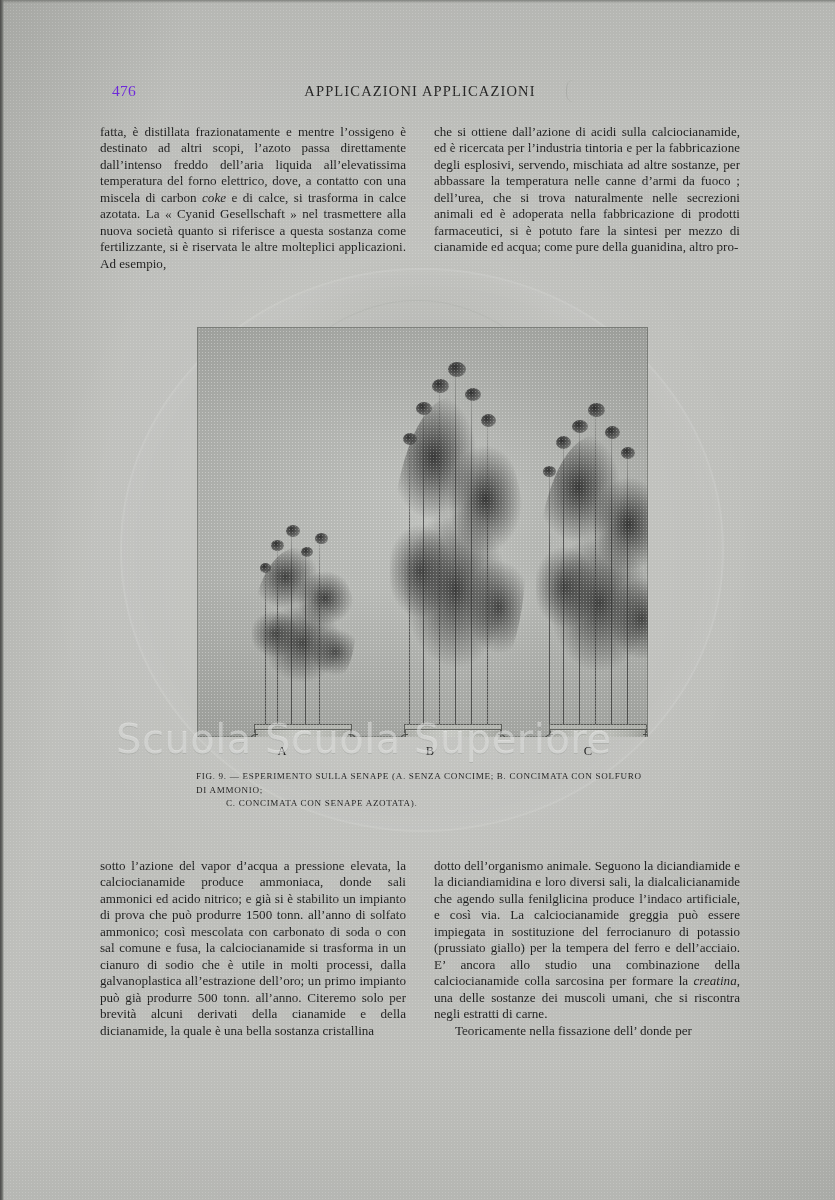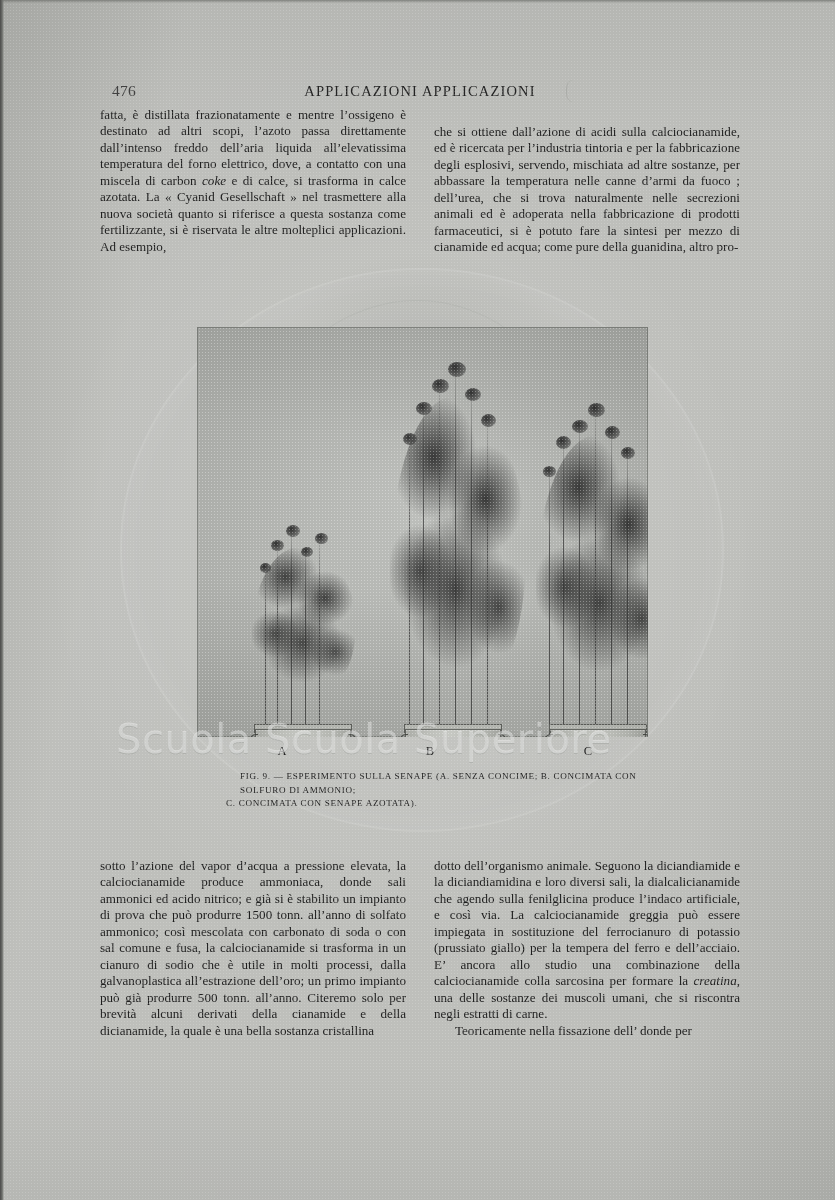--- a/index.html
+++ b/index.html
@@ -63,21 +63,21 @@
     top: 82px;
     width: 640px;
     height: 22px;
   }
   #folio {
     position: absolute;
     left: 12px;
     top: 0;
     font-size: 15.5px;
     letter-spacing: 0.3px;
-    color: #404040;
+    color: #6d28d9;
   }
   #head-title {
     position: absolute;
     left: 0;
     right: 0;
     top: 1px;
     text-align: center;
     font-size: 14.5px;
     letter-spacing: 1.15px;
     color: #242424;
@@ -95,21 +95,21 @@
   }
   .col p {
     margin: 0;
     text-indent: 0;
   }
   .col p.indented {
     text-indent: 1.6em;
   }
   .col i { font-style: italic; }
 
-  #col-top-left   { left: 100px;  top: 107px; width: 306px; }
+  #col-top-left   { left: 100px;  top: 124px; width: 306px; }
   #col-top-right  { left: 434px;  top: 124px; width: 306px; }
   #col-bot-left   { left: 100px;  top: 858px; width: 306px; }
   #col-bot-right  { left: 434px;  top: 858px; width: 306px; }
 
   
   #figure {
     position: absolute;
     left: 190px;
     top: 320px;
     width: 462px;
@@ -225,21 +225,21 @@
   #caption {
     position: absolute;
     left: 0;
     top: 450px;
     width: 462px;
     font-size: 9.1px;
     line-height: 13.5px;
     letter-spacing: 0.68px;
     color: #1f1f1f;
   }
-  #caption-line-1 { display: block; padding-left: 6px; margin-left: 44px; }
+  #caption-line-1 { display: block; padding-left: 6px; }
   #caption-line-2 { display: block; padding-left: 36px; }
 
   
   #watermark {
     position: absolute;
     left: 116px;
     top: 712px;
     width: 620px;
     pointer-events: none;
     font-family: "DejaVu Sans", "Liberation Sans", sans-serif;

